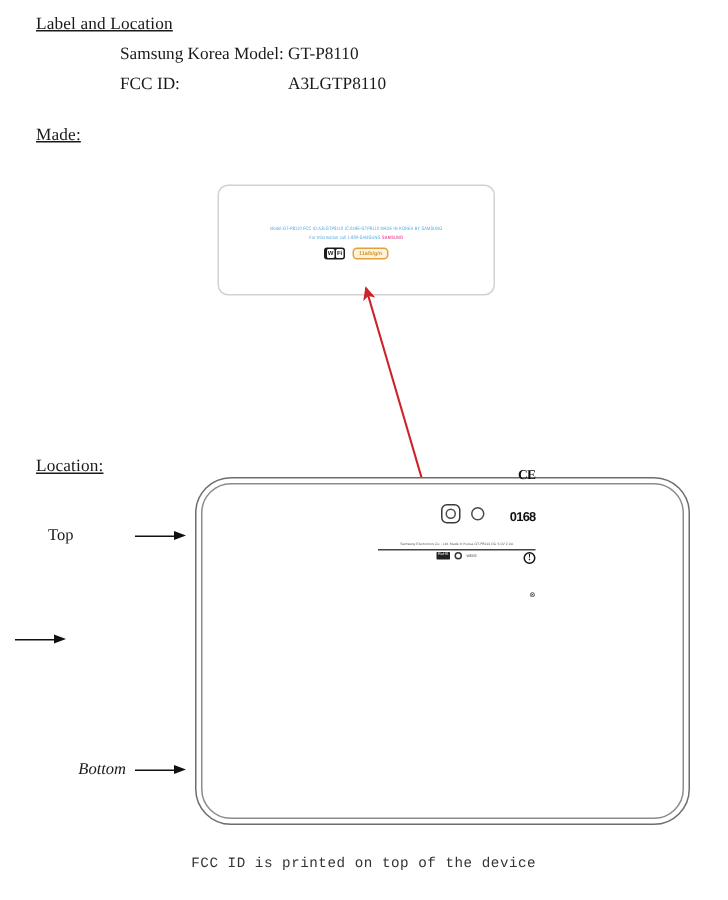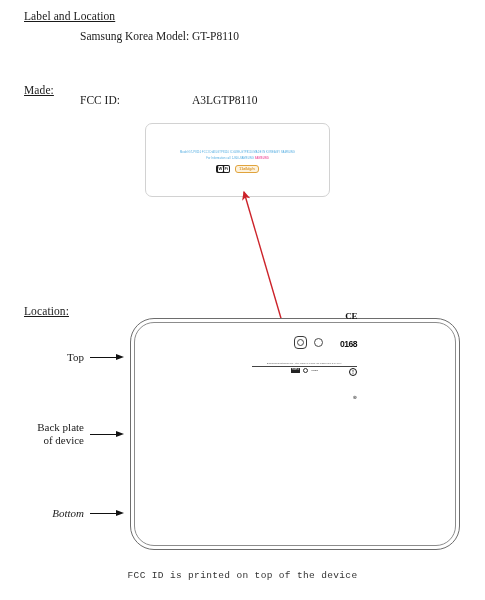--- a/index.html
+++ b/index.html
@@ -32,21 +32,21 @@
 
   
   .spec-row {
     position: absolute;
     left: 80px;
     width: 330px;
     font-size: 11.5px;
     white-space: nowrap;
   }
   #spec-row-0 { top: 30px; }
-  #spec-row-1 { top: 50px; margin-top: 44px; }
+  #spec-row-1 { top: 50px; }
   .spec-key {
     display: inline-block;
     width: 112px;
   }
   .spec-val {
     display: inline-block;
   }
 
   
   #label-artwork {
@@ -315,21 +315,21 @@
   }
   .callout .co-arrow::after {
     content: "";
     position: absolute;
     left: 26px; top: 1.5px;
     width: 0; height: 0;
     border-left: 8px solid #111;
     border-top: 3.7px solid transparent;
     border-bottom: 3.7px solid transparent;
   }
-  #callout-top        { left: 10px; top: 351px; }
+  #callout-top        { left: 10px; top: 351px; gap: 35px; }
   #callout-backplate  { left: 10px; top: 421px; }
   #callout-bottom     { left: 10px; top: 507px; font-style: italic; }
 
   
   #caption {
     position: absolute;
     left: 0;
     top: 570px;
     width: 485px;
     text-align: center;
@@ -399,22 +399,20 @@
       <span class="ric-txt">WEEE</span>
     </div>
   </div>
 </div>
 
 <div class="callout" id="callout-top">
   <span class="co-text">Top</span>
   <span class="co-arrow"></span>
 </div>
 <div class="callout" id="callout-backplate">
-  <span class="co-text">Back plate
-of device</span>
   <span class="co-arrow"></span>
 </div>
 <div class="callout" id="callout-bottom">
   <span class="co-text">Bottom</span>
   <span class="co-arrow"></span>
 </div>
 
 <div id="caption">FCC ID is printed on top of the device</div>
 
 </body></html>

